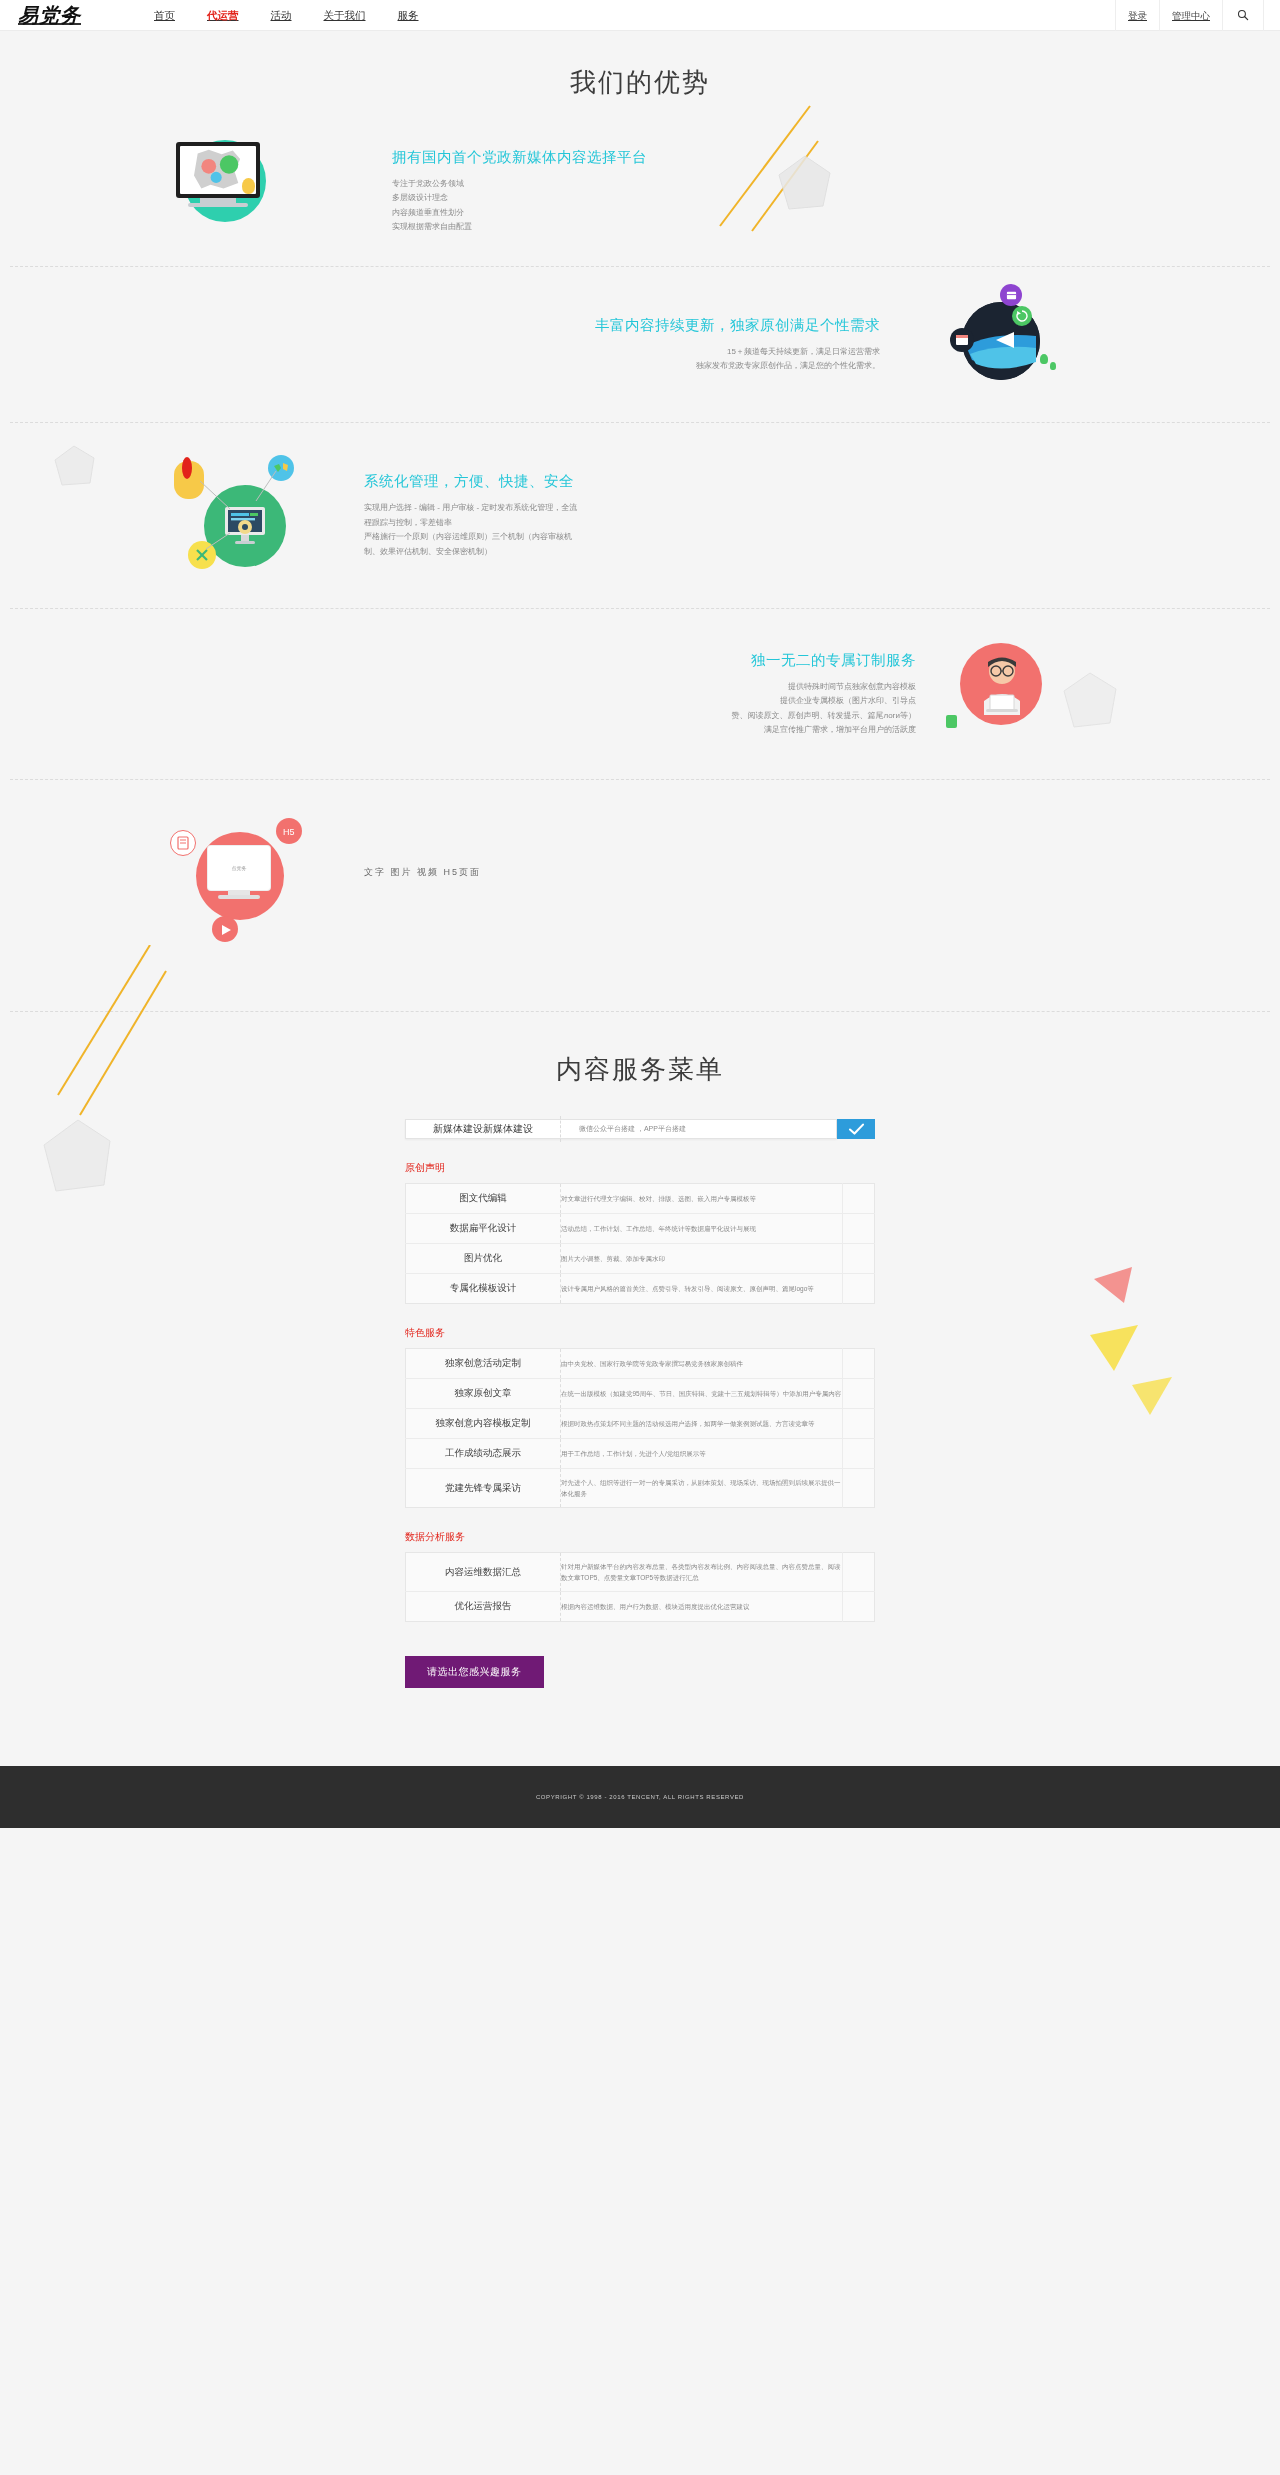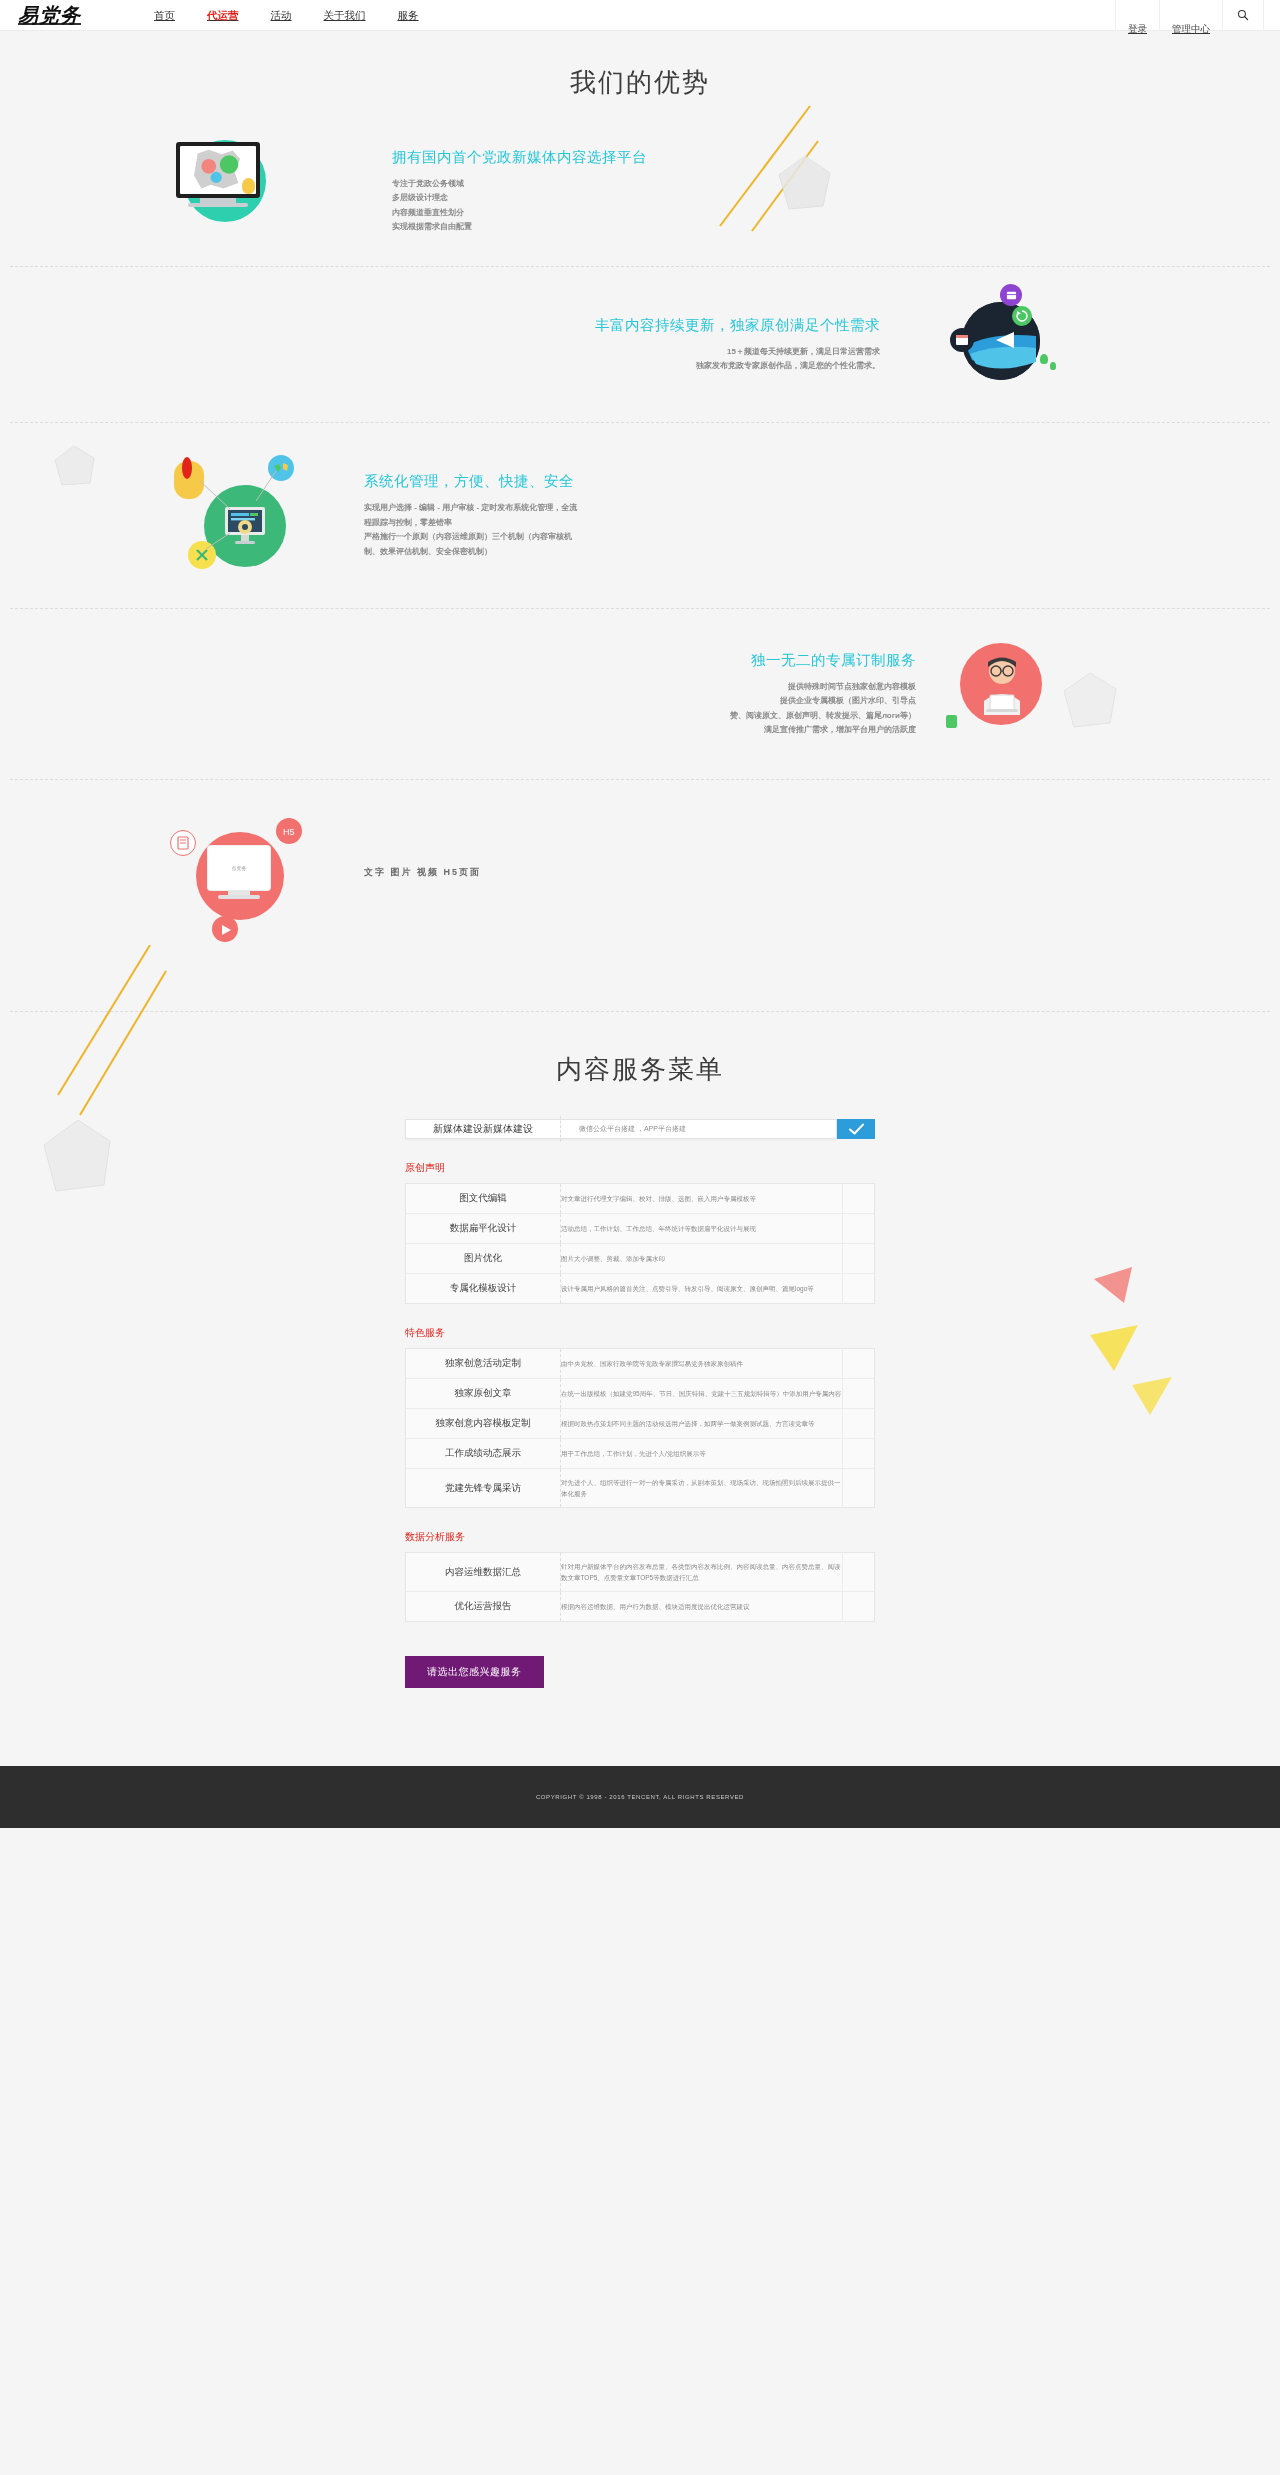--- a/index.html
+++ b/index.html
@@ -22,21 +22,21 @@
     font-size: 20px; color: #111; letter-spacing: 1px; line-height: 26px;
   }
   .nav-links { display: flex; align-items: center; margin-left: 24px; }
   .nav-link {
     font-size: 10.5px; color: #333; padding: 0 16px; line-height: 31px;
     cursor: pointer; white-space: nowrap;
   }
   .nav-link.active { color: #e2231a; font-weight: bold; }
   .nav-right { margin-left: auto; display: flex; align-items: center; height: 31px; }
   .nav-right .cell {
-    font-size: 9.5px; color: #444; padding: 13px 12px; line-height: 31px;
+    font-size: 9.5px; color: #444; padding: 0 12px; line-height: 31px;
     border-left: 1px solid #eee; height: 31px; cursor: pointer; white-space: nowrap;
   }
   .nav-right .cell.icon { padding: 0 14px; display:flex; align-items:center; }
   .search-glyph { width: 12px; height: 12px; display:block; }
 
   
   .section-title {
     text-align: center; font-size: 26px; color: #3c3c3c; font-weight: normal;
     letter-spacing: 2px;
   }
@@ -47,21 +47,21 @@
     height: 155px; padding: 0 170px;
   }
   .feature.reverse { flex-direction: row-reverse; }
   .feat-art { width: 170px; height: 130px; position: relative; flex: 0 0 170px; }
   .feat-text { flex: 1; padding: 0 24px; }
   .feature.reverse .feat-text { text-align: right; }
   .feat-title {
     font-size: 14.5px; color: #24c6d8; margin-bottom: 10px; font-weight: normal;
     letter-spacing: .5px;
   }
-  .feat-line { font-size: 8px; color: #8a8a8a; line-height: 14.5px; font-weight: bold; }
+  .feat-line { font-size: 8px; color: #8a8a8a; line-height: 14.5px; }
   .divider {
     height: 0; border-top: 1px dashed #dcdcdc; margin: 0 10px;
   }
 
   
   .circle { border-radius: 50%; position: absolute; }
   .monitor { position: absolute; background: #1f1f1f; border-radius: 3px; }
   .monitor .scr { position: absolute; inset: 4px; background: #fff; border-radius:1px; overflow:hidden;}
   .stand { position:absolute; background:#c9ced2; }
 

